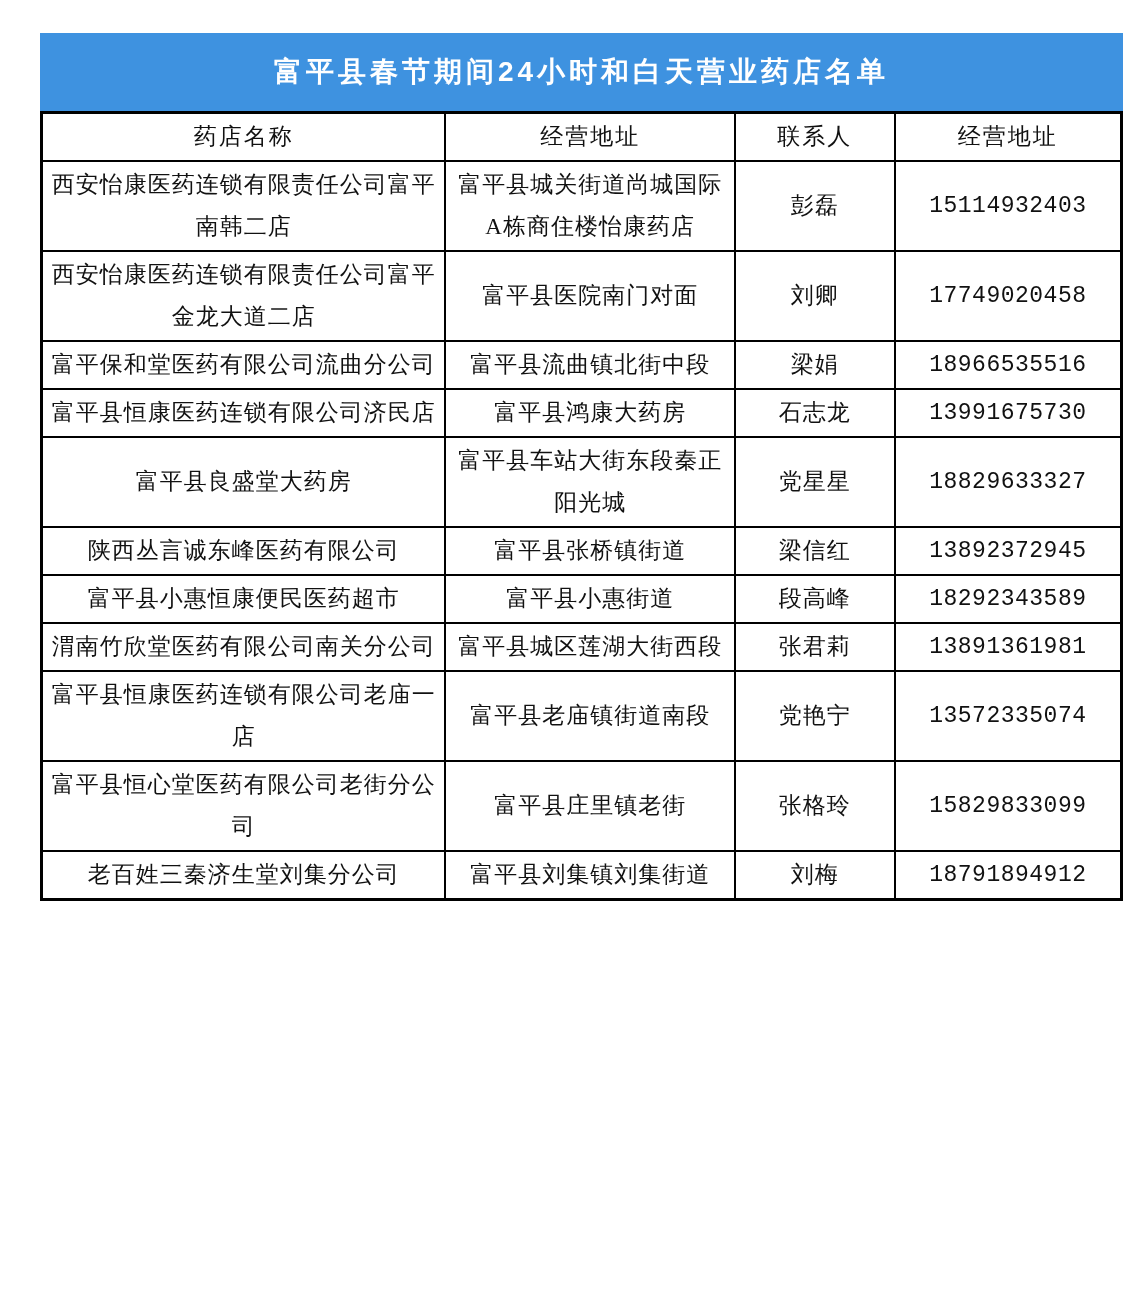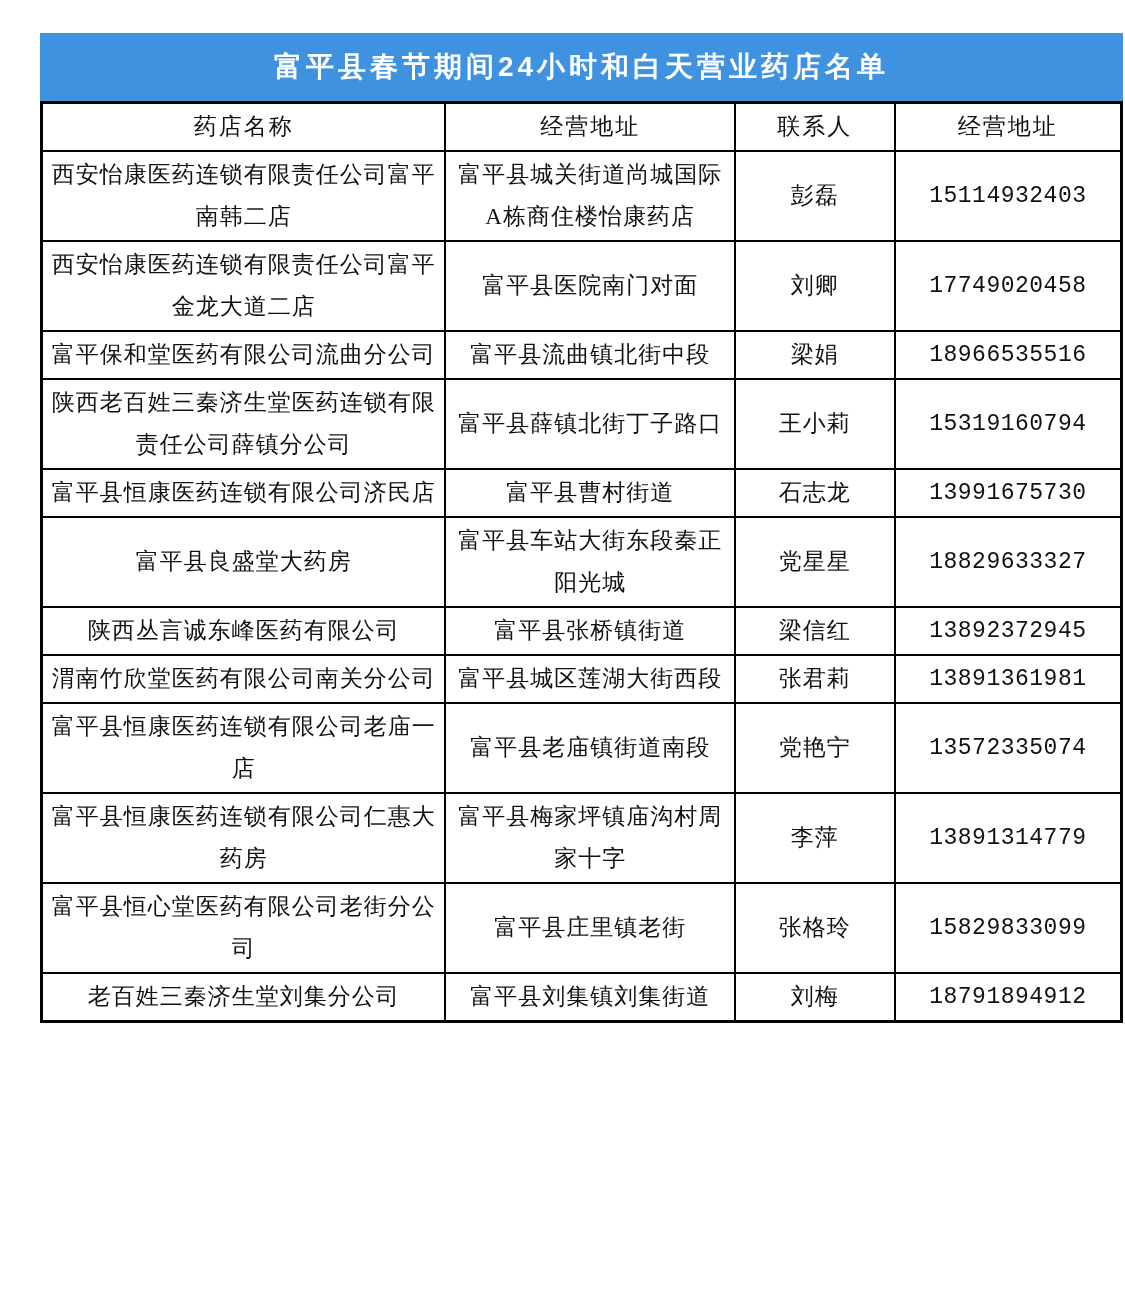--- a/index.html
+++ b/index.html
@@ -24,21 +24,21 @@
   }
   .page {
     position: absolute;
     left: 40px;
     top: 33px;
     width: 1083px;
   }
   .title-bar {
     background: var(--title-bg);
     color: var(--title-text);
-    height: 68px;
+    height: 78px;
     display: flex;
     align-items: center;
     justify-content: center;
     font-family: "Liberation Sans", sans-serif;
     font-weight: 700;
     font-size: 28px;
     letter-spacing: 4px;
     text-align: center;
   }
   table.pharmacy {
@@ -106,65 +106,56 @@
     <td class="contact">刘卿</td>
     <td class="phone">17749020458</td>
   </tr>
         <tr>
     <td class="name">富平保和堂医药有限公司流曲分公司</td>
     <td class="addr">富平县流曲镇北街中段</td>
     <td class="contact">梁娟</td>
     <td class="phone">18966535516</td>
   </tr>
         <tr>
-    <td class="name">陕西老百姓三秦济生堂医药连锁有限
-责任公司薛镇分公司</td>
-    <td class="addr">富平县薛镇北街丁子路口</td>
-    <td class="contact">王小莉</td>
-    <td class="phone">15319160794</td>
-  </tr>
-        <tr>
     <td class="name">富平县恒康医药连锁有限公司济民店</td>
-    <td class="addr">富平县曹村街道</td>
+    <td class="addr">富平县鸿康大药房</td>
     <td class="contact">石志龙</td>
     <td class="phone">13991675730</td>
   </tr>
         <tr>
     <td class="name">富平县良盛堂大药房</td>
     <td class="addr">富平县车站大街东段秦正
 阳光城</td>
     <td class="contact">党星星</td>
     <td class="phone">18829633327</td>
   </tr>
         <tr>
     <td class="name">陕西丛言诚东峰医药有限公司</td>
     <td class="addr">富平县张桥镇街道</td>
     <td class="contact">梁信红</td>
     <td class="phone">13892372945</td>
   </tr>
         <tr>
+    <td class="name">富平县小惠恒康便民医药超市</td>
+    <td class="addr">富平县小惠街道</td>
+    <td class="contact">段高峰</td>
+    <td class="phone">18292343589</td>
+  </tr>
+        <tr>
     <td class="name">渭南竹欣堂医药有限公司南关分公司</td>
     <td class="addr">富平县城区莲湖大街西段</td>
     <td class="contact">张君莉</td>
     <td class="phone">13891361981</td>
   </tr>
         <tr>
     <td class="name">富平县恒康医药连锁有限公司老庙一
 店</td>
     <td class="addr">富平县老庙镇街道南段</td>
     <td class="contact">党艳宁</td>
     <td class="phone">13572335074</td>
-  </tr>
-        <tr>
-    <td class="name">富平县恒康医药连锁有限公司仁惠大
-药房</td>
-    <td class="addr">富平县梅家坪镇庙沟村周
-家十字</td>
-    <td class="contact">李萍</td>
-    <td class="phone">13891314779</td>
   </tr>
         <tr>
     <td class="name">富平县恒心堂医药有限公司老街分公
 司</td>
     <td class="addr">富平县庄里镇老街</td>
     <td class="contact">张格玲</td>
     <td class="phone">15829833099</td>
   </tr>
         <tr>
     <td class="name">老百姓三秦济生堂刘集分公司</td>

